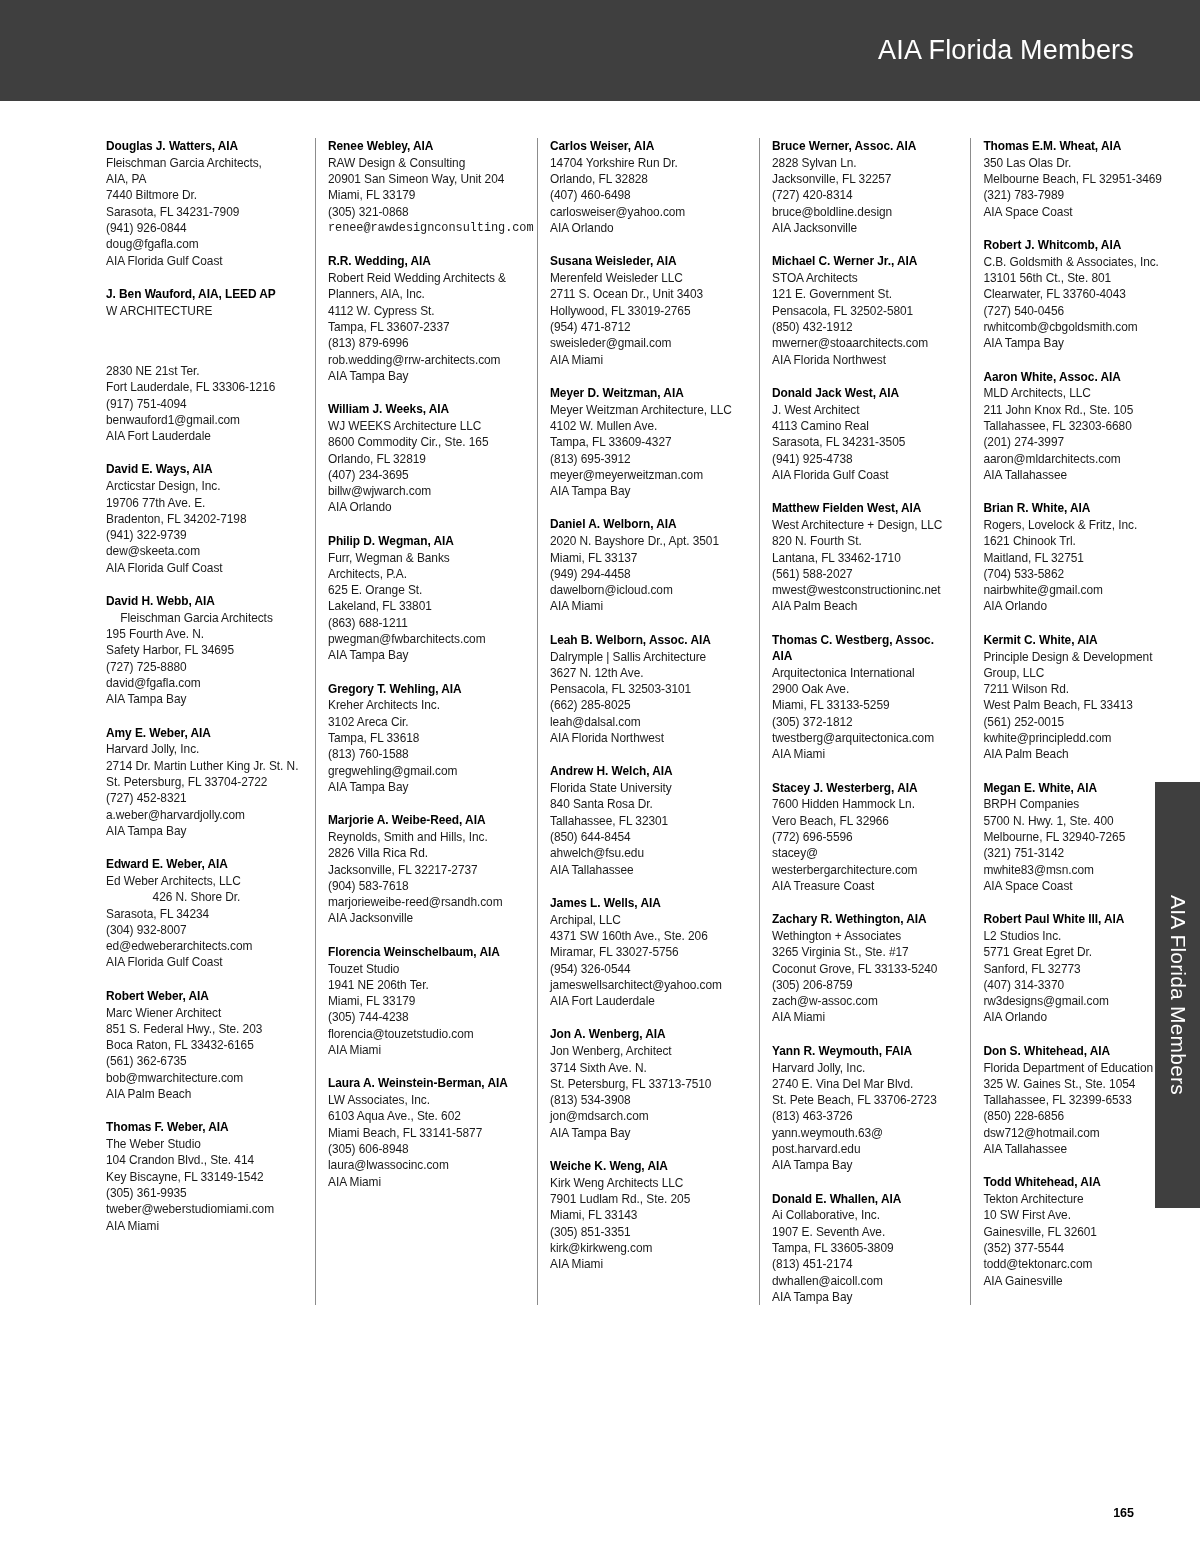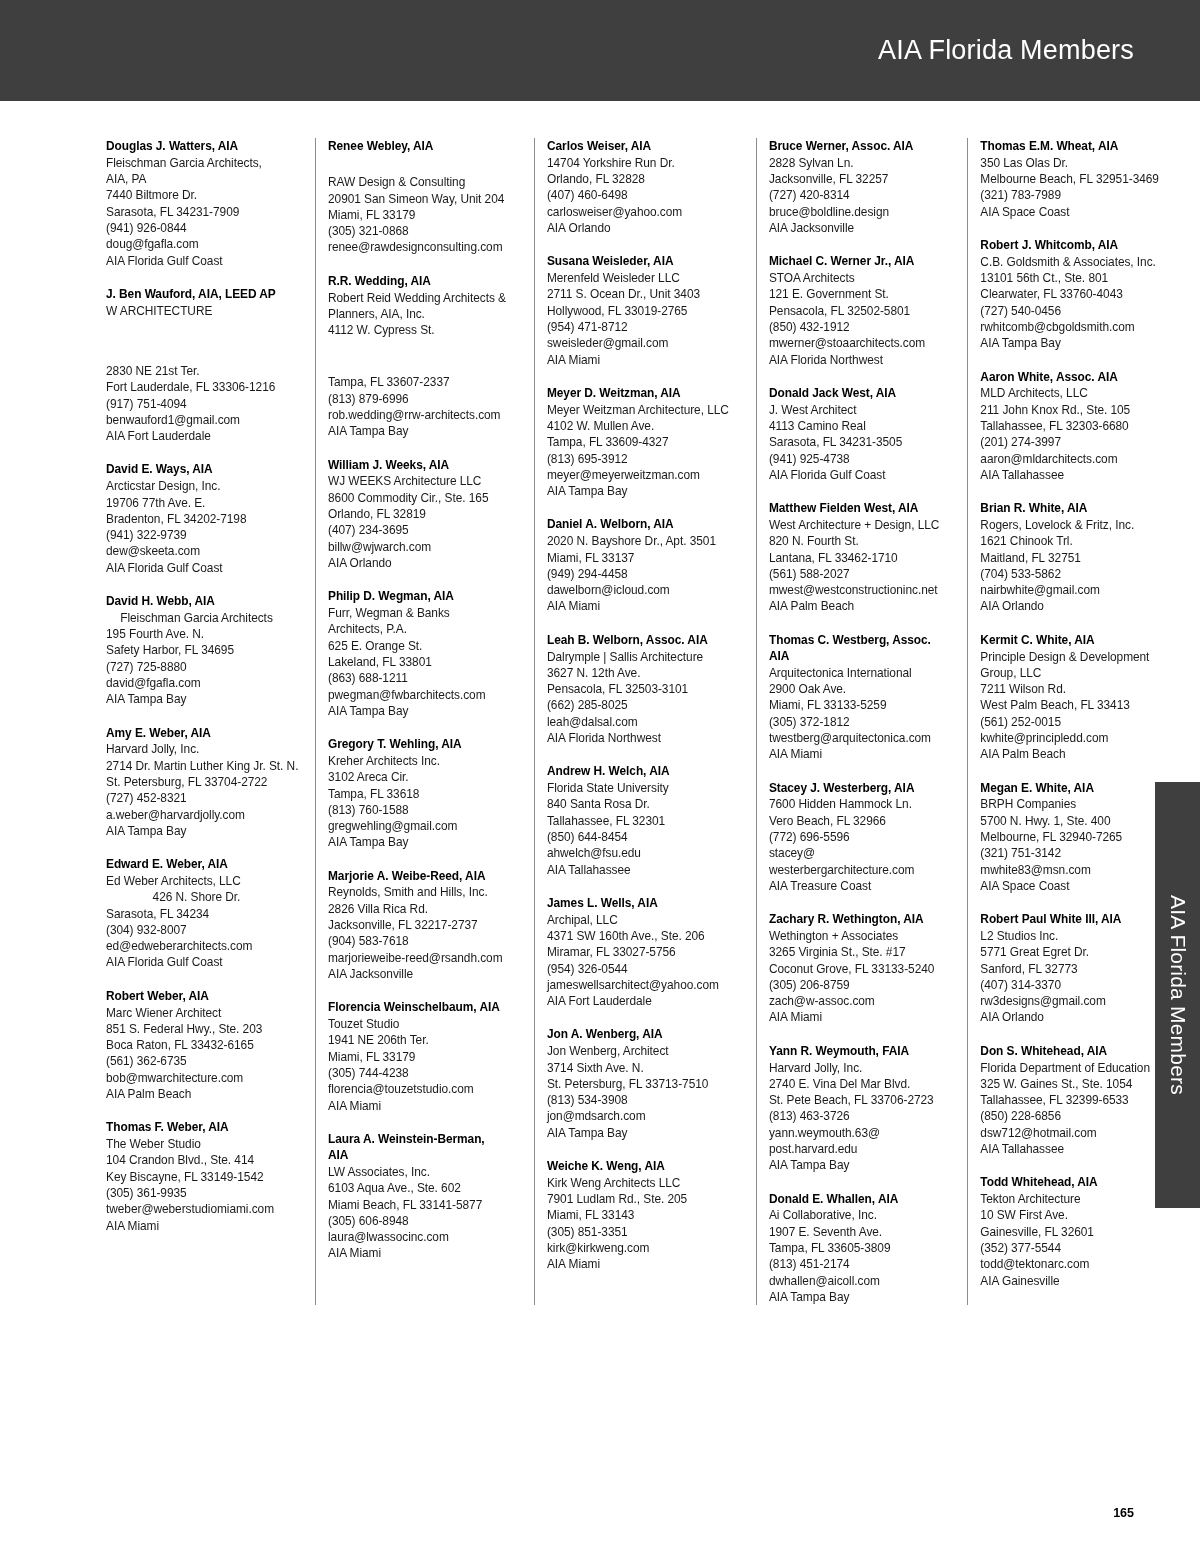--- a/index.html
+++ b/index.html
@@ -195,32 +195,32 @@
         <div class="entry-line" style="color: rgb(26, 26, 26);">104 Crandon Blvd., Ste. 414</div>
         <div class="entry-line" style="color: rgb(26, 26, 26);">Key Biscayne, FL 33149-1542</div>
         <div class="entry-line" style="color: rgb(26, 26, 26);">(305) 361-9935</div>
         <div class="entry-line" style="color: rgb(26, 26, 26);">tweber@weberstudiomiami.com</div>
         <div class="entry-line" style="color: rgb(26, 26, 26);">AIA Miami</div>
       </div>
     </div>
     <div class="column" style="border-left-color: rgb(140, 140, 140);">
       <div class="entry">
         <div class="entry-name">Renee Webley, AIA</div>
-        <div class="entry-line" style="color: rgb(26, 26, 26); margin-top: 20px;">RAW Design &amp; Consulting</div>
+        <div class="entry-line" style="color: rgb(26, 26, 26);">RAW Design &amp; Consulting</div>
         <div class="entry-line" style="color: rgb(26, 26, 26);">20901 San Simeon Way, Unit 204</div>
         <div class="entry-line" style="color: rgb(26, 26, 26);">Miami, FL 33179</div>
         <div class="entry-line" style="color: rgb(26, 26, 26);">(305) 321-0868</div>
-        <div class="entry-line" style="color: rgb(26, 26, 26);">renee@rawdesignconsulting.com</div>
+        <div class="entry-line" style="color: rgb(26, 26, 26); font-family: Liberation Mono, monospace;">renee@rawdesignconsulting.com</div>
       </div>
       <div class="entry">
         <div class="entry-name">R.R. Wedding, AIA</div>
         <div class="entry-line" style="color: rgb(26, 26, 26);">Robert Reid Wedding Architects &amp;</div>
         <div class="entry-line" style="color: rgb(26, 26, 26);">Planners, AIA, Inc.</div>
         <div class="entry-line" style="color: rgb(26, 26, 26);">4112 W. Cypress St.</div>
-        <div class="entry-line" style="color: rgb(26, 26, 26); margin-top: 36px;">Tampa, FL 33607-2337</div>
+        <div class="entry-line" style="color: rgb(26, 26, 26);">Tampa, FL 33607-2337</div>
         <div class="entry-line" style="color: rgb(26, 26, 26);">(813) 879-6996</div>
         <div class="entry-line" style="color: rgb(26, 26, 26);">rob.wedding@rrw-architects.com</div>
         <div class="entry-line" style="color: rgb(26, 26, 26);">AIA Tampa Bay</div>
       </div>
       <div class="entry">
         <div class="entry-name">William J. Weeks, AIA</div>
         <div class="entry-line" style="color: rgb(26, 26, 26);">WJ WEEKS Architecture LLC</div>
         <div class="entry-line" style="color: rgb(26, 26, 26);">8600 Commodity Cir., Ste. 165</div>
         <div class="entry-line" style="color: rgb(26, 26, 26);">Orlando, FL 32819</div>
         <div class="entry-line" style="color: rgb(26, 26, 26);">(407) 234-3695</div>

